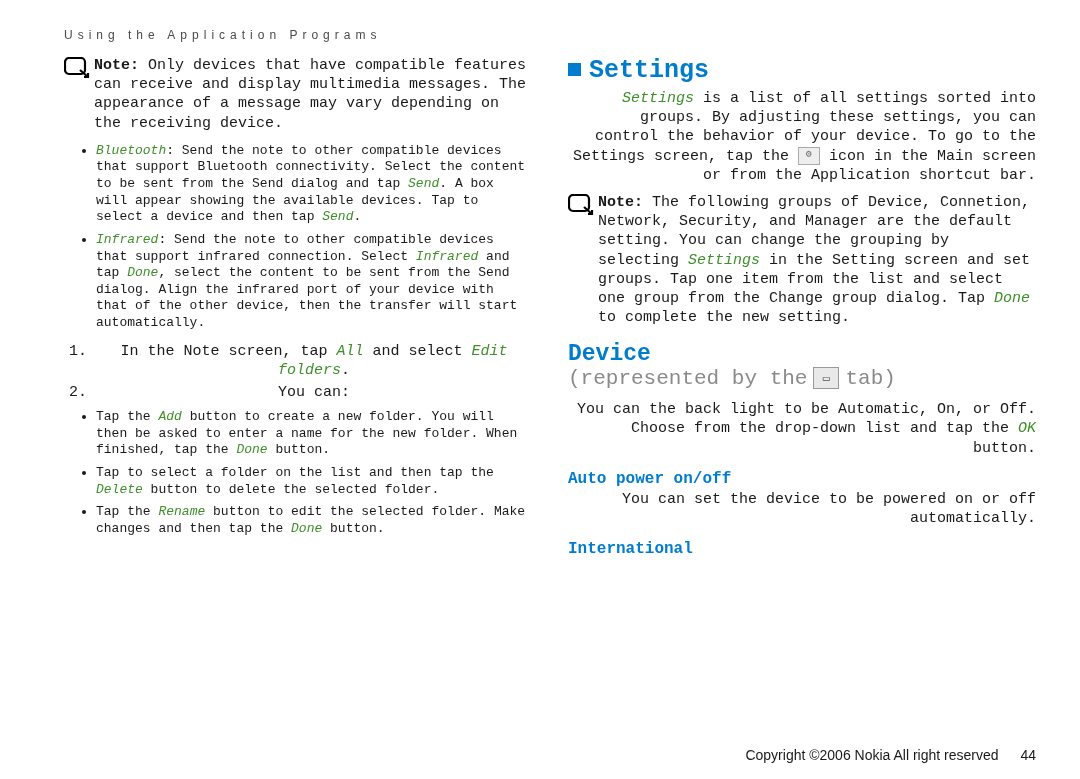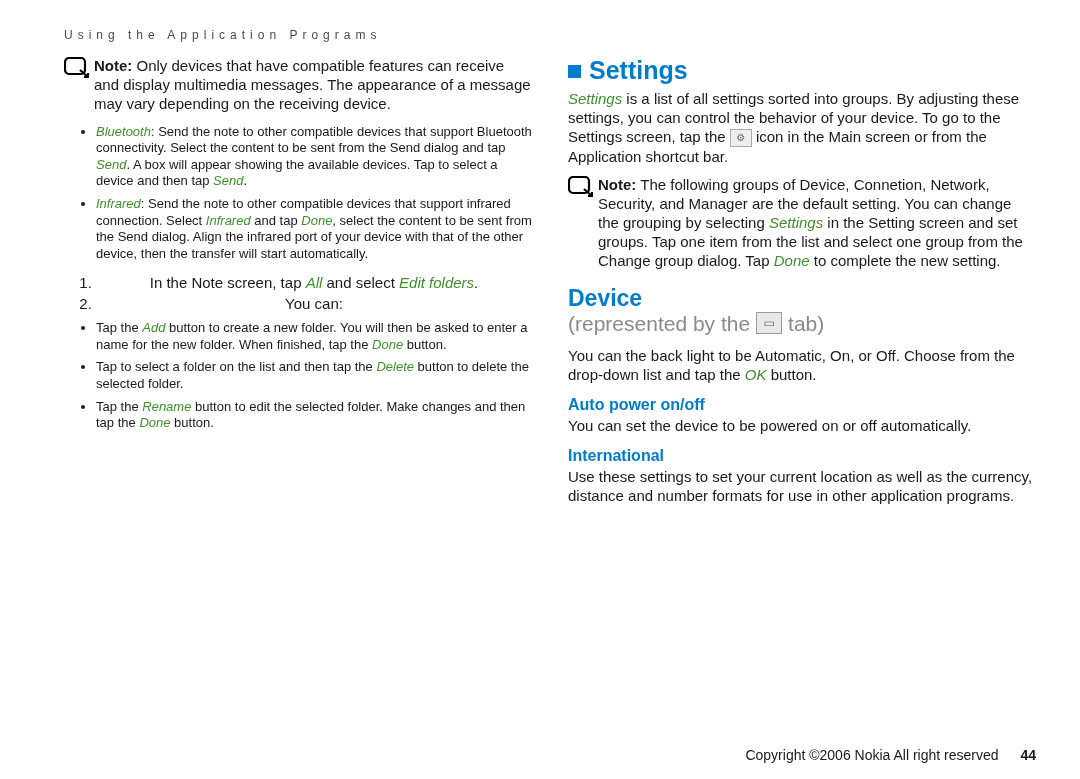--- a/index.html
+++ b/index.html
@@ -28,20 +28,21 @@
     font-weight: 400;
     padding-right: 4px;
   }
   .columns {
     display: flex;
     gap: 36px;
   }
   .col {
     flex: 1;
     min-width: 0;
+    font-family: Liberation Mono, monospace;
   }
   .note-block {
     display: flex;
     margin-bottom: 10px;
   }
   .note-icon {
     flex: 0 0 28px;
     margin-right: 2px;
     margin-top: 1px;
   }
@@ -120,41 +121,42 @@
   h3.sub {
     color: #007ccc;
     font-size: 16px;
     font-weight: 700;
     margin: 12px 0 2px 0;
   }
   p.body {
     font-size: 15px;
     line-height: 1.28;
     margin: 2px 0 6px 0;
+    text-align: right;
   }
   .inline-icon {
     display: inline-flex;
     width: 20px;
     height: 16px;
     border: 1px solid #aaa;
     background: #eee;
     vertical-align: middle;
     align-items: center;
     justify-content: center;
     font-size: 10px;
     color: #666;
   }
   .footer {
     position: absolute;
     bottom: 16px;
     right: 44px;
     font-size: 14px;
     color: #1a1a1a;
   }
-  .footer .pnum { font-weight: 700; margin-left: 18px; }
+  .footer .pnum { font-weight: 400; margin-left: 18px; }
   svg.note-svg { display:block; }
 </style>
 </head>
 <body>
 
 <div class="page">
   <div class="running-header">Using the Application Programs</div>
 
   <div class="columns">
 
@@ -238,23 +240,20 @@
       <p class="body">
         <span>You can the back light to be Automatic, On, or Off. Choose from the drop-down list and tap the </span><span class="em">OK</span><span> button.</span>
       </p>
 
       <h3 class="sub">Auto power on/off</h3>
       <p class="body">
         <span>You can set the device to be powered on or off automatically.</span>
       </p>
 
       <h3 class="sub">International</h3>
-      <p class="body">
-        <span>Use these settings to set your current location as well as the currency, distance and number formats for use in other application programs.</span>
-      </p>
 
     </div>
   </div>
 
   <div class="footer">
     <span>Copyright ©2006 Nokia All right reserved</span>
     <span class="pnum">44</span>
   </div>
 </div>
 

